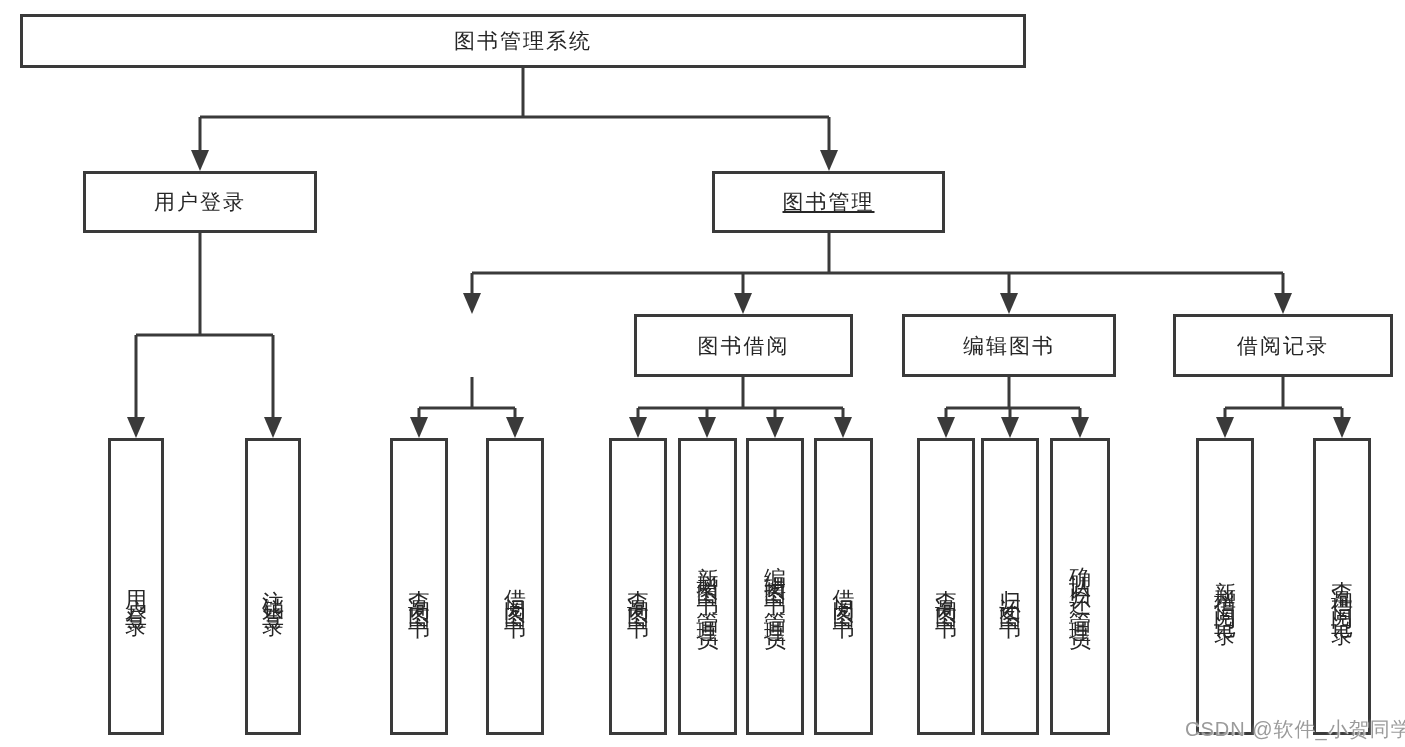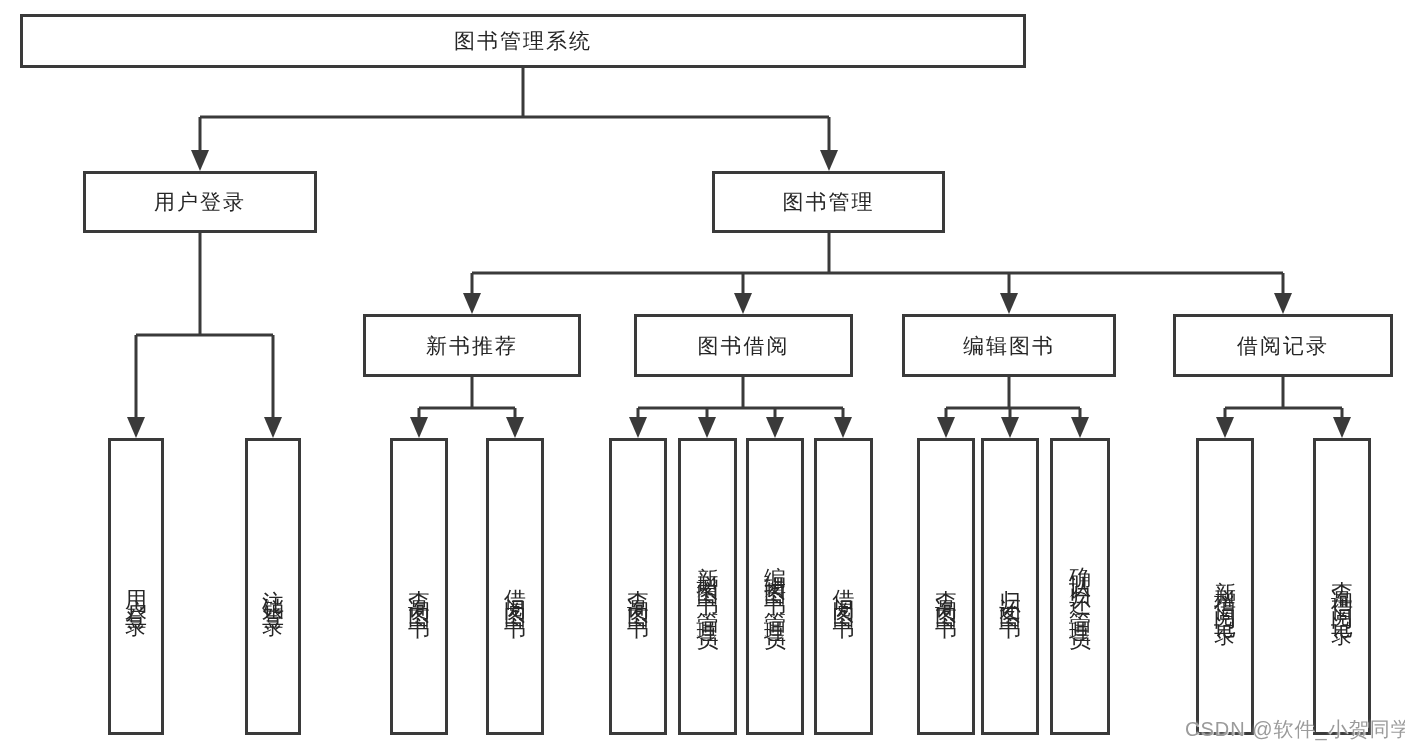--- a/index.html
+++ b/index.html
@@ -74,26 +74,25 @@
     <polygon class="arrowhead" points="937,417 955,417 946,438"></polygon>
     <polygon class="arrowhead" points="1001,417 1019,417 1010,438"></polygon>
     <polygon class="arrowhead" points="1071,417 1089,417 1080,438"></polygon>
     <polygon class="arrowhead" points="1216,417 1234,417 1225,438"></polygon>
     <polygon class="arrowhead" points="1333,417 1351,417 1342,438"></polygon>
   </svg>
 
   <div class="node hbox" style="left:20px;top:14px;width:1006px;height:54px;">图书管理系统</div>
 
   <div class="node hbox" style="left:83px;top:171px;width:234px;height:62px;">用户登录</div>
-  <div class="node hbox" style="left:712px;top:171px;width:233px;height:62px;">图书管理</div>
+  <div class="node hbox" style="left:712px;top:171px;width:233px;height:62px;text-decoration:underline;">图书管理</div>
 
   <div class="node vbox" style="left:108px;top:438px;width:56px;height:297px;">用户登录</div>
   <div class="node vbox" style="left:245px;top:438px;width:56px;height:297px;">注销登录</div>
 
-  <div class="node hbox" style="left:363px;top:314px;width:218px;height:63px;">新书推荐</div>
   <div class="node hbox" style="left:634px;top:314px;width:219px;height:63px;text-align:center;">图书借阅</div>
   <div class="node hbox" style="left:902px;top:314px;width:214px;height:63px;">编辑图书</div>
   <div class="node hbox" style="left:1173px;top:314px;width:220px;height:63px;">借阅记录</div>
 
   <div class="node vbox" style="left:390px;top:438px;width:58px;height:297px;">查询图书</div>
   <div class="node vbox" style="left:486px;top:438px;width:58px;height:297px;">借阅图书</div>
 
   <div class="node vbox" style="left:609px;top:438px;width:58px;height:297px;">查询图书</div>
   <div class="node vbox" style="left:678px;top:438px;width:59px;height:297px;">新增图书（管理员）</div>
   <div class="node vbox" style="left:746px;top:438px;width:58px;height:297px;">编辑图书（管理员）</div>

